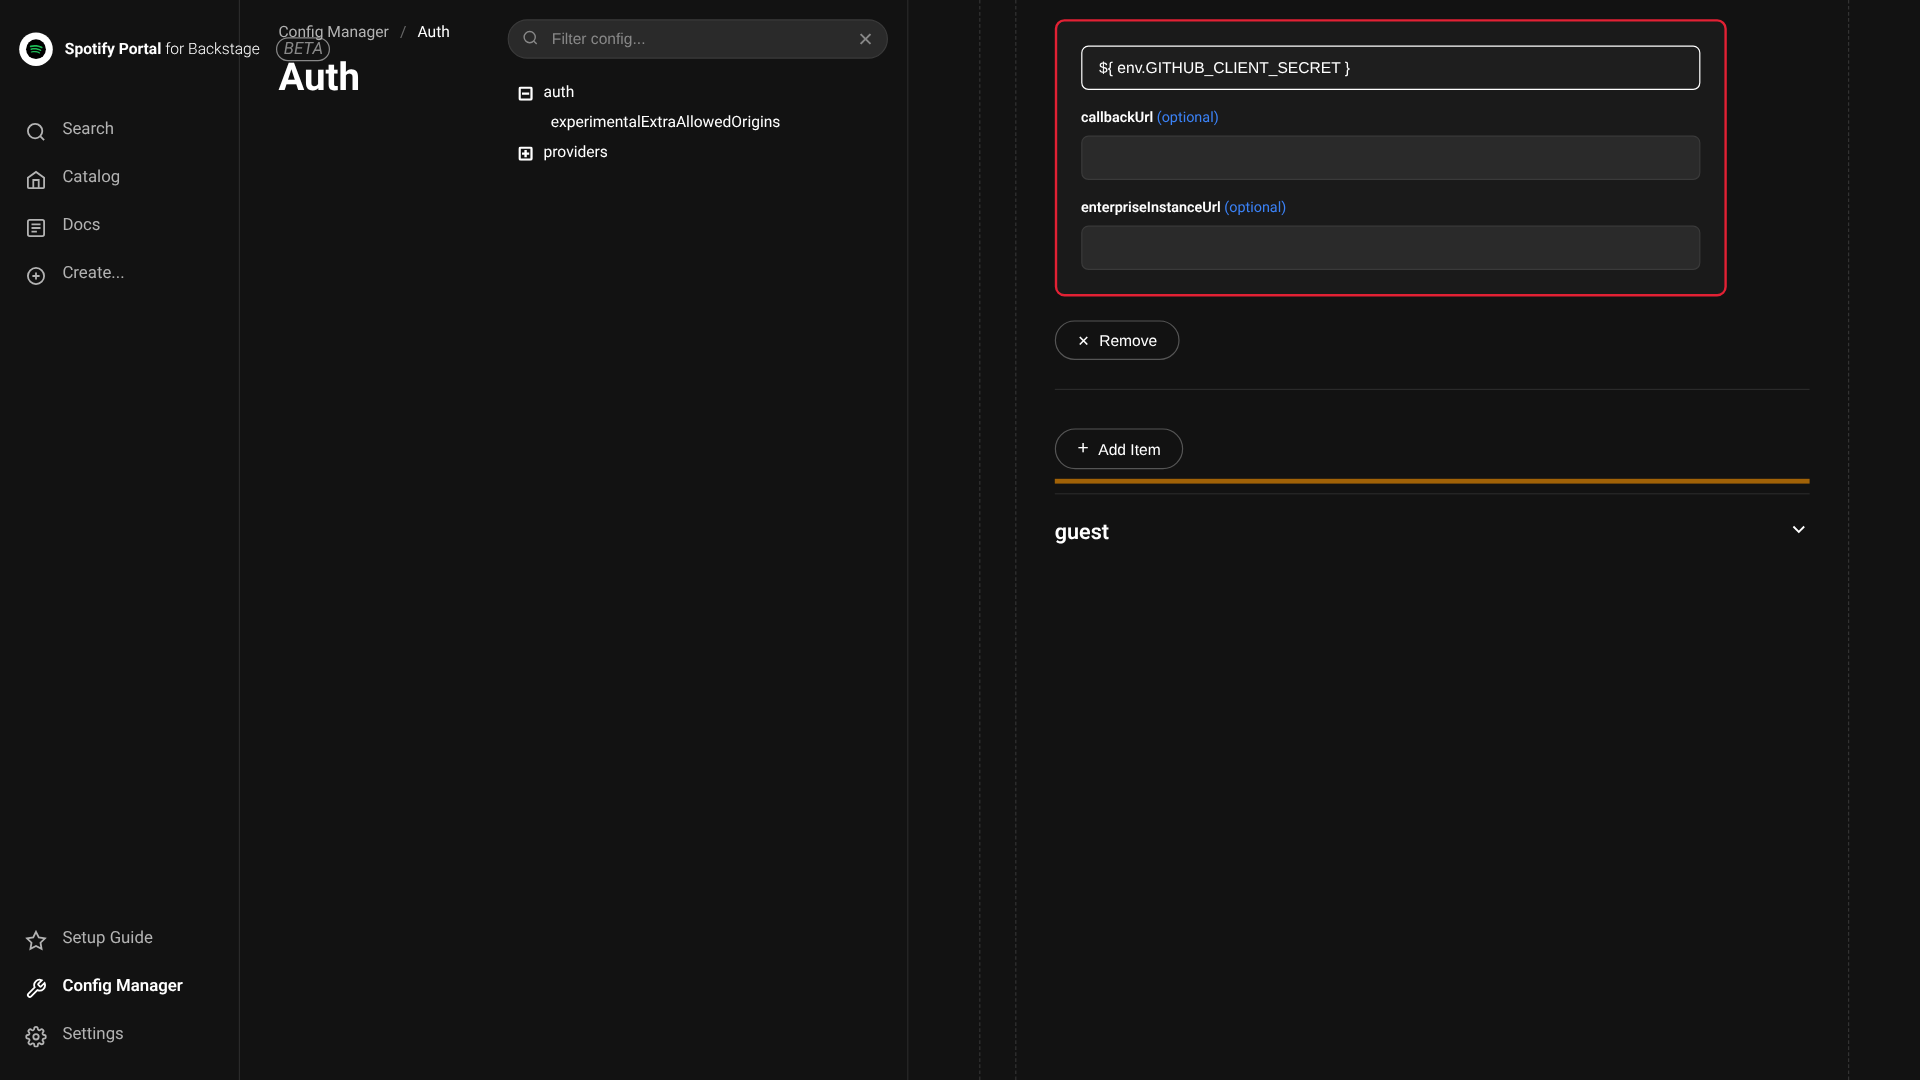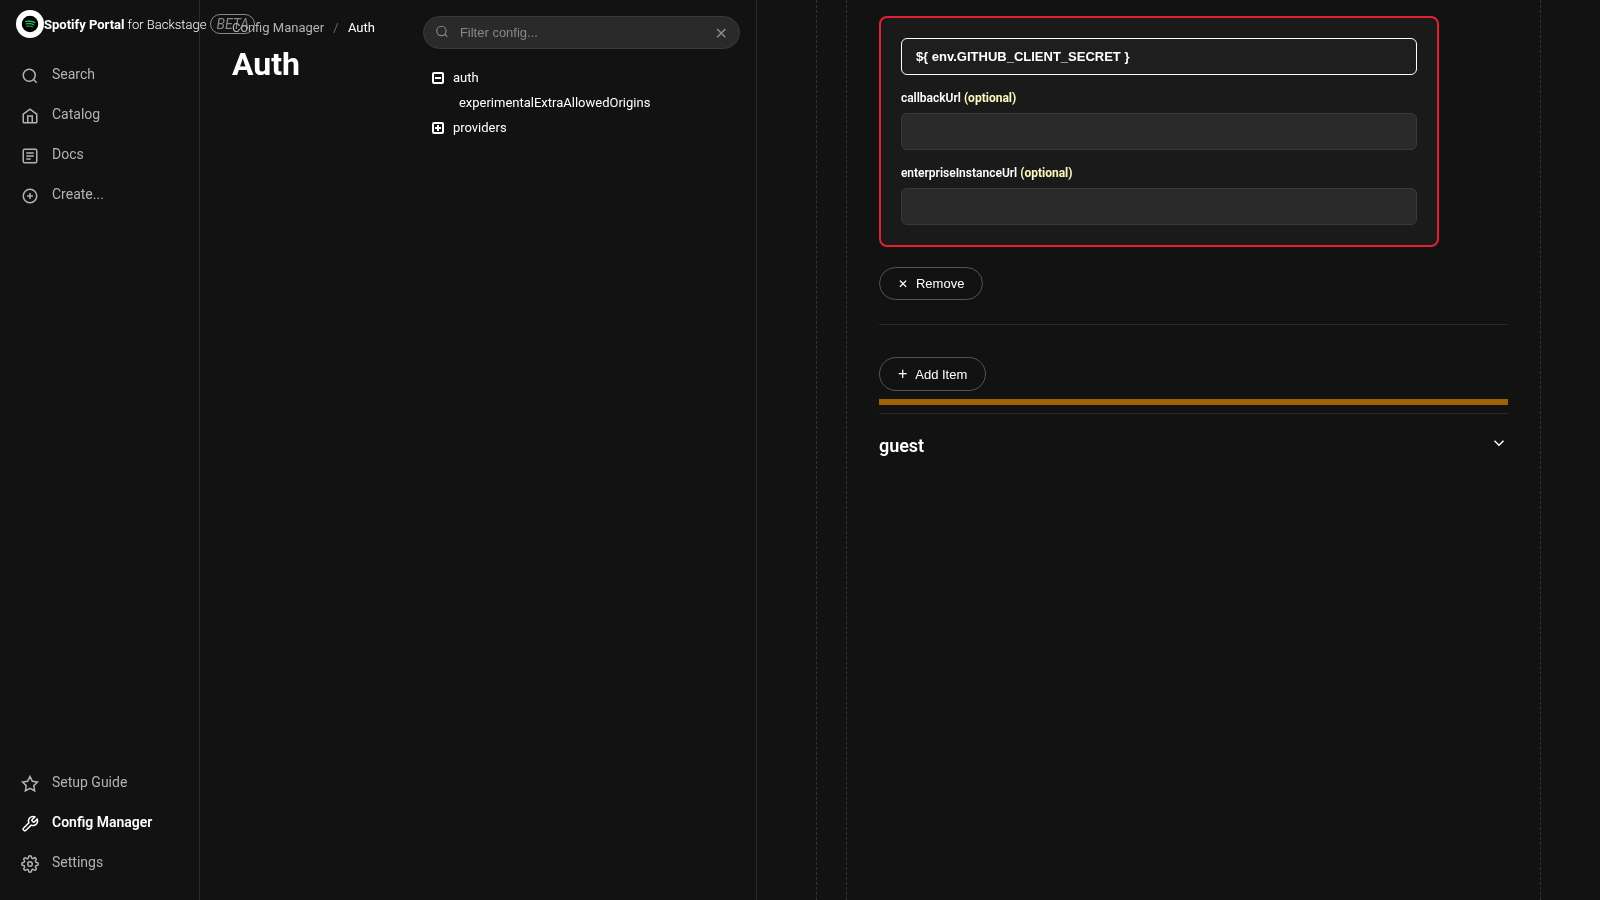--- a/index.html
+++ b/index.html
@@ -18,21 +18,22 @@
       width: 200px;
       background: #121212;
       display: flex;
       flex-direction: column;
       border-right: 1px solid #2a2a2a;
       flex-shrink: 0;
     }
     .sidebar-logo {
       display: flex;
       align-items: center;
-      padding: 10px 16px;
+      gap: 10px;
+      padding: 27px 16px;
     }
     .logo-circle {
       width: 28px;
       height: 28px;
       border-radius: 50%;
       background: #fff;
       display: flex;
       align-items: center;
       justify-content: center;
       flex-shrink: 0;
@@ -173,38 +174,37 @@
       padding-left: 36px;
     }
 
     .field-label {
       font-size: 12px;
       font-weight: 600;
       color: #fff;
       margin-bottom: 8px;
     }
     .field-label .optional {
-      color: #fef9c3;
-      font-weight: 700;
+      color: #3b82f6;
+      font-weight: 400;
     }
     .field-input {
       width: 100%;
       background: #2a2a2a;
       border: 1px solid #3a3a3a;
       border-radius: 6px;
       padding: 10px 14px;
       color: #fff;
       font-size: 13px;
       outline: none;
       margin-bottom: 16px;
     }
     .field-input.focused {
       border-color: #fff;
       background: #1e1e1e;
-      font-weight: bold;
     }
     .field-input::placeholder { color: #666; }
 
     
     .remove-btn {
       display: inline-flex;
       align-items: center;
       gap: 8px;
       border: 1px solid #555;
       border-radius: 20px;
@@ -424,21 +424,21 @@
 
       
       <div style="margin-top:24px;padding-top:16px;border-top:1px solid #2a2a2a;">
         <button class="add-item-btn">
           <span style="font-size:16px;line-height:1;">+</span>
           <span>Add Item</span>
         </button>
       </div>
 
       
-      <div style="margin-top:8px;padding-top:8px;border-top:6px solid #a16207;">
+      <div style="margin-top:8px;padding-top:8px;border-top:4px solid #a16207;">
         <div class="section-collapsed">
           <span class="section-collapsed-title">guest</span>
           <span>
             <svg width="18" height="18" viewBox="0 0 24 24" fill="none" stroke="#fff" stroke-width="2">
                 <polyline points="6,9 12,15 18,9"></polyline>
               </svg>
           </span>
         </div>
       </div>
 

